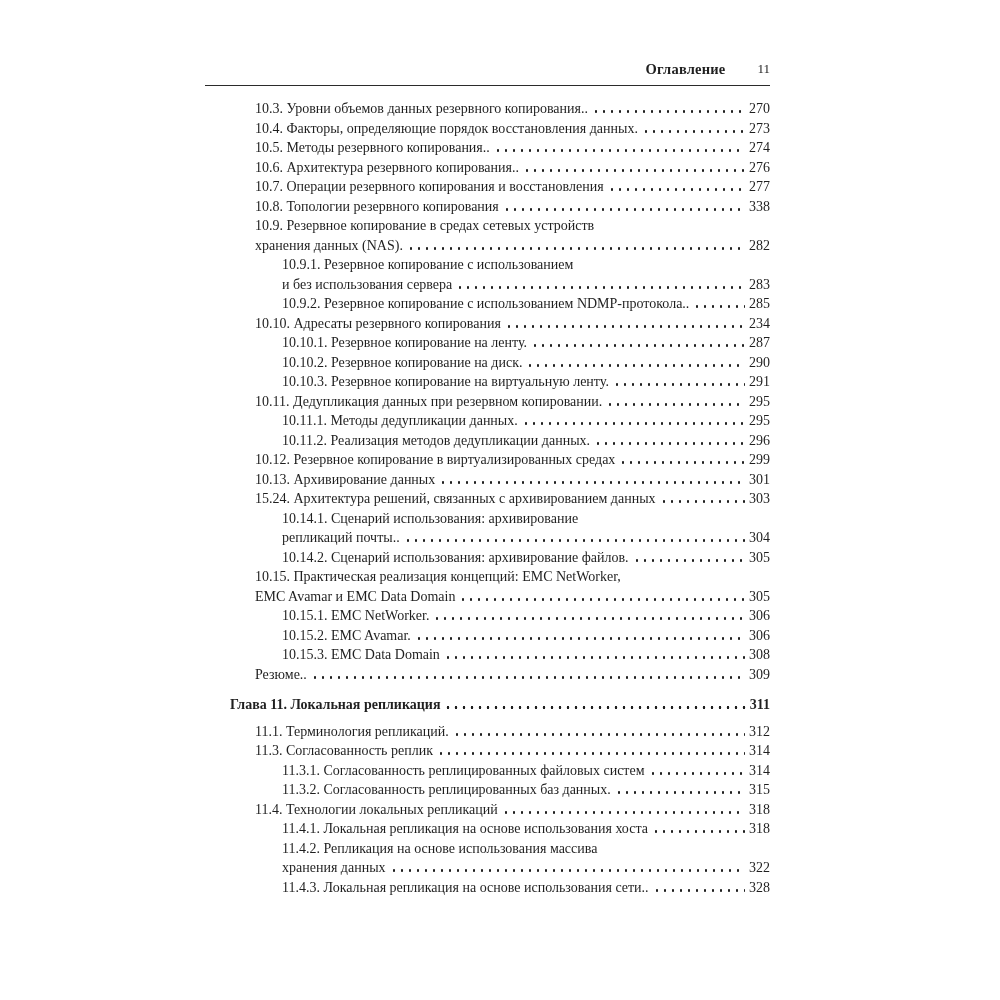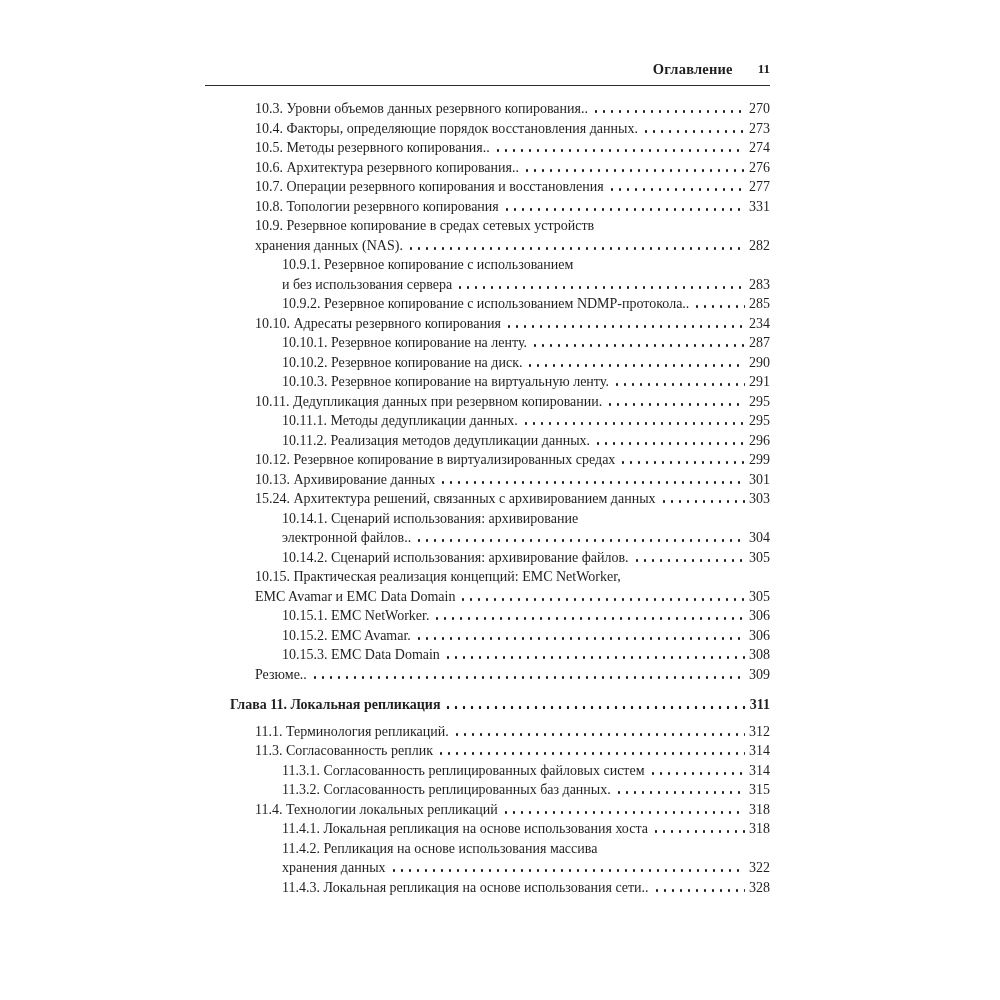--- a/index.html
+++ b/index.html
@@ -28,23 +28,23 @@
     align-items: flex-start;
     font-size: 14.5px;
     line-height: 18px;
     padding-bottom: 7px;
   }
   .page-header .htitle {
     font-weight: bold;
     letter-spacing: 0.2px;
   }
   .page-header .hpage {
-    font-weight: bold;
+    font-weight: normal;
     font-size: 13px;
-    margin-left: 25px;
+    margin-left: 32px;
   }
   .header-rule {
     border-top: 1.2px solid #2b2b2b;
     height: 0;
     width: 100%;
   }
   .toc-list {
     margin-top: 13px;
     font-size: 14px;
   }
@@ -111,21 +111,21 @@
           <span class="pagenum">276</span>
         </div>
         <div class="entry i1">
           <span class="title">10.7. Операции резервного копирования и восстановления</span>
           <span class="leader"></span>
           <span class="pagenum">277</span>
         </div>
         <div class="entry i1">
           <span class="title">10.8. Топологии резервного копирования</span>
           <span class="leader"></span>
-          <span class="pagenum">331</span>
+          <span class="pagenum">338</span>
         </div>
         <div class="entry i1">
           <span class="title">10.9. Резервное копирование в средах сетевых устройств</span>
         </div>
         <div class="entry i1">
           <span class="title">хранения данных (NAS).</span>
           <span class="leader"></span>
           <span class="pagenum">282</span>
         </div>
         <div class="entry i2">
@@ -188,21 +188,21 @@
         </div>
         <div class="entry i1">
           <span class="title">15.24. Архитектура решений, связанных с архивированием данных</span>
           <span class="leader"></span>
           <span class="pagenum">303</span>
         </div>
         <div class="entry i2">
           <span class="title">10.14.1. Сценарий использования: архивирование</span>
         </div>
         <div class="entry i2">
-          <span class="title">электронной файлов..</span>
+          <span class="title">репликаций почты..</span>
           <span class="leader"></span>
           <span class="pagenum">304</span>
         </div>
         <div class="entry i2">
           <span class="title">10.14.2. Сценарий использования: архивирование файлов.</span>
           <span class="leader"></span>
           <span class="pagenum">305</span>
         </div>
         <div class="entry i1">
           <span class="title">10.15. Практическая реализация концепций: EMC NetWorker,</span>

